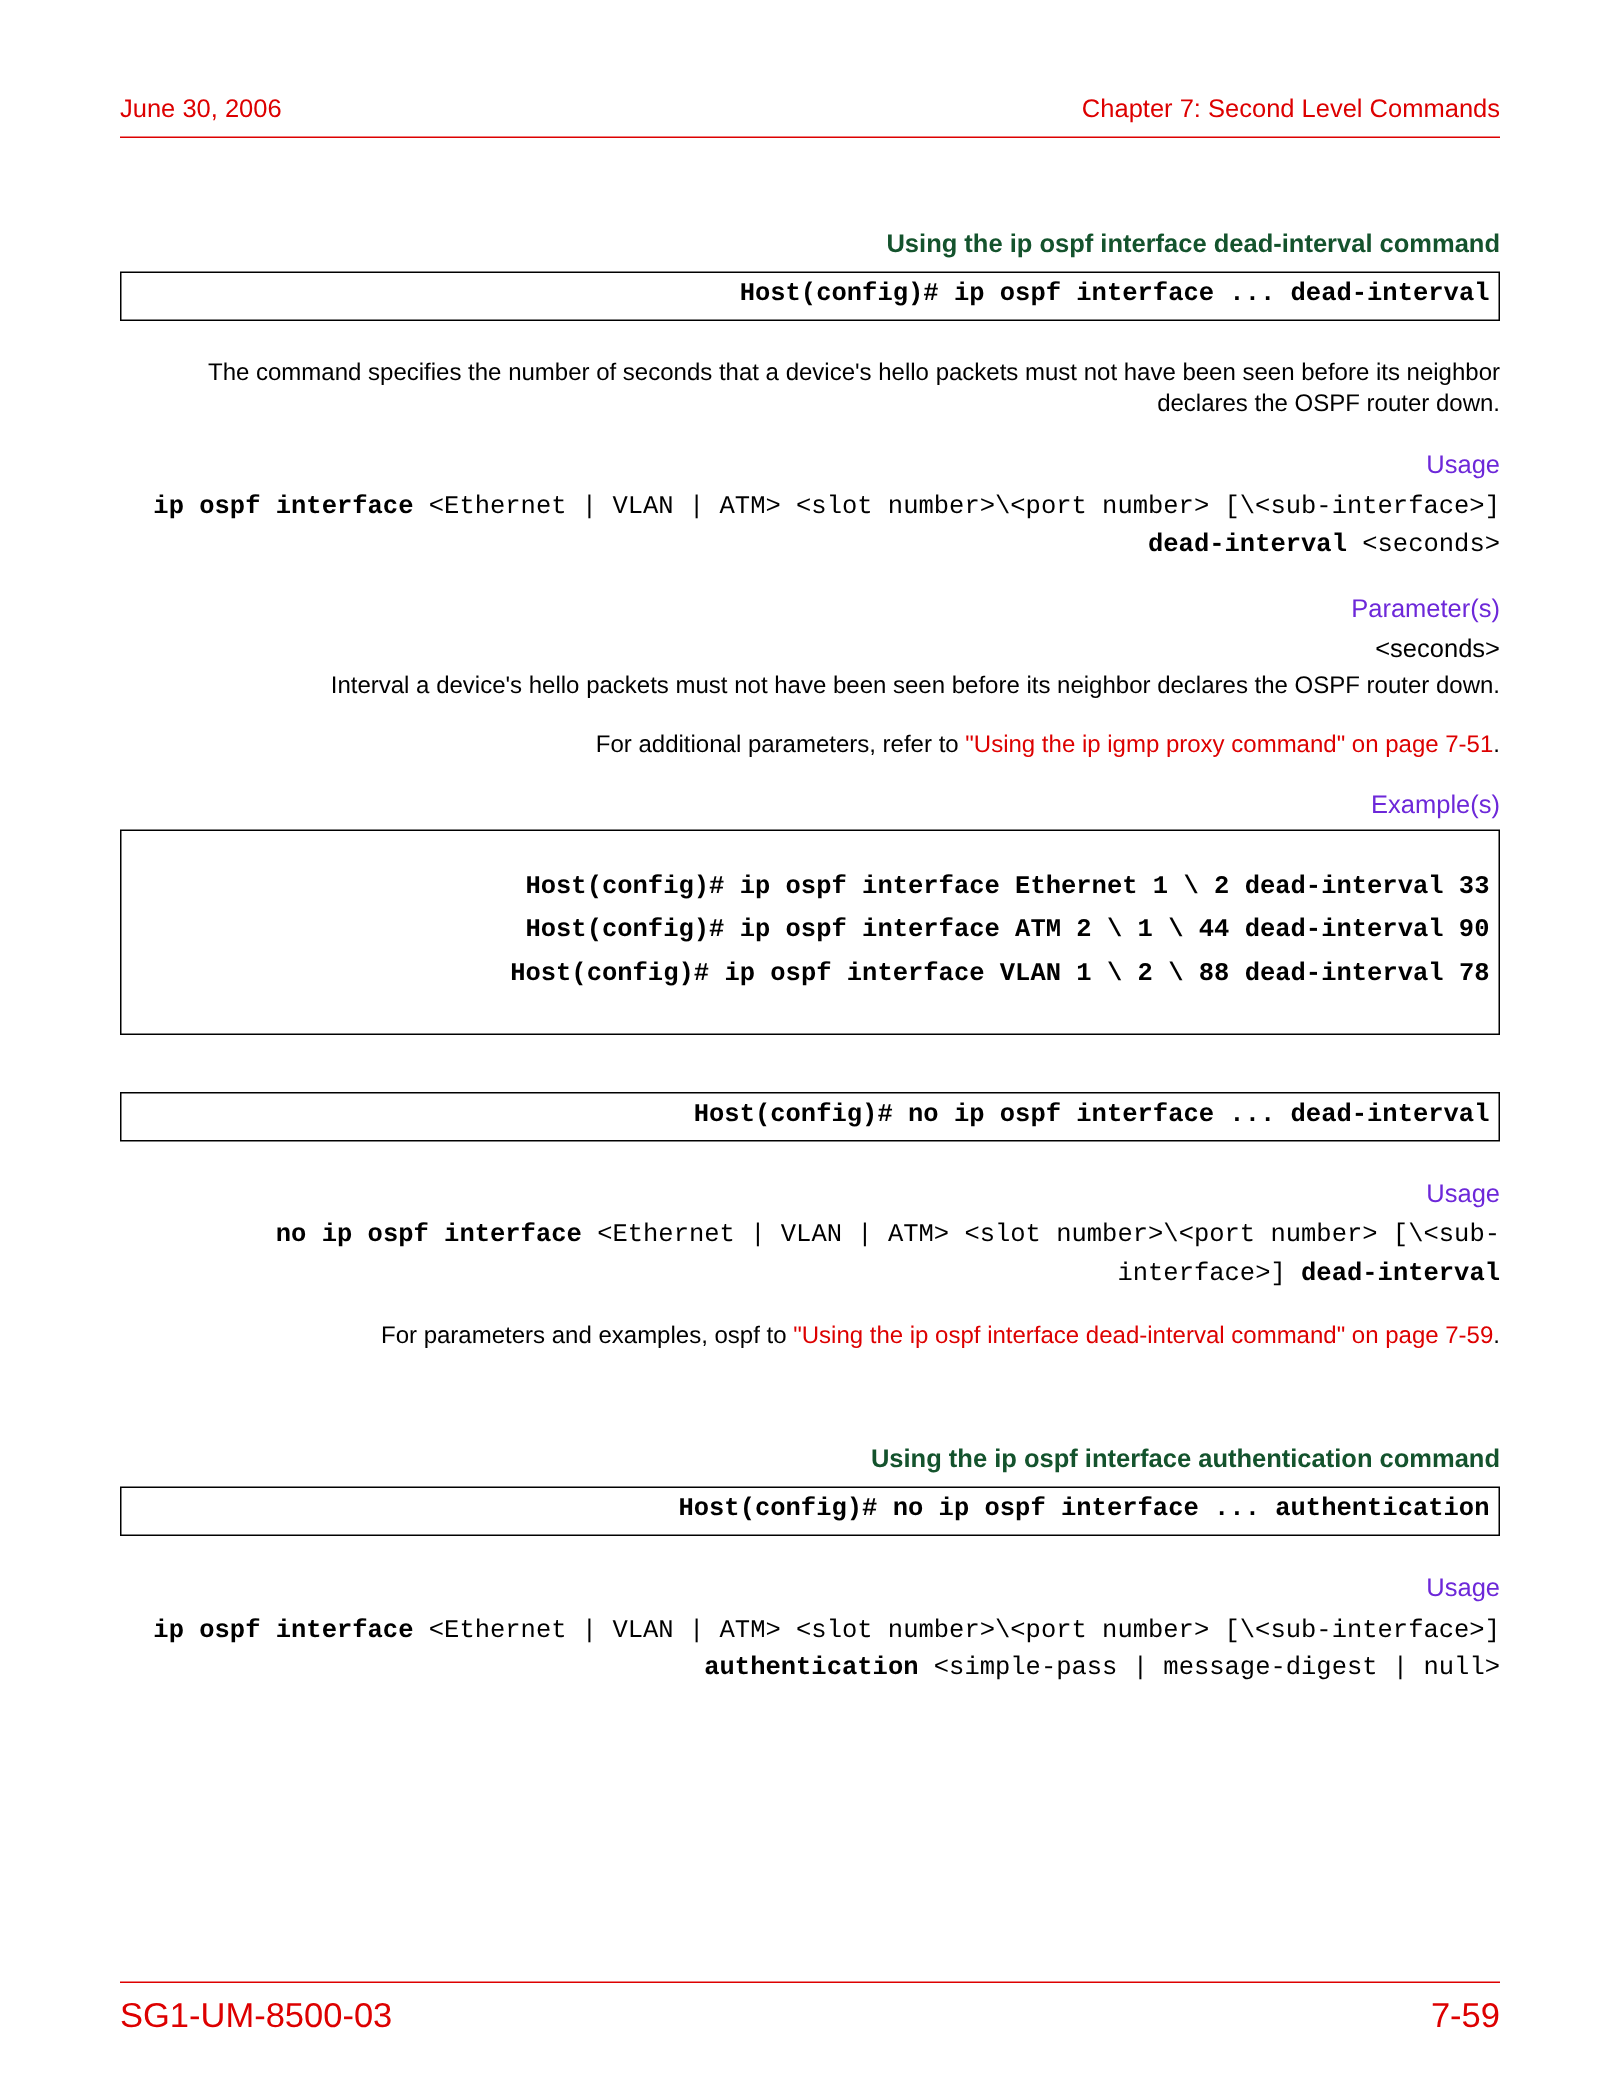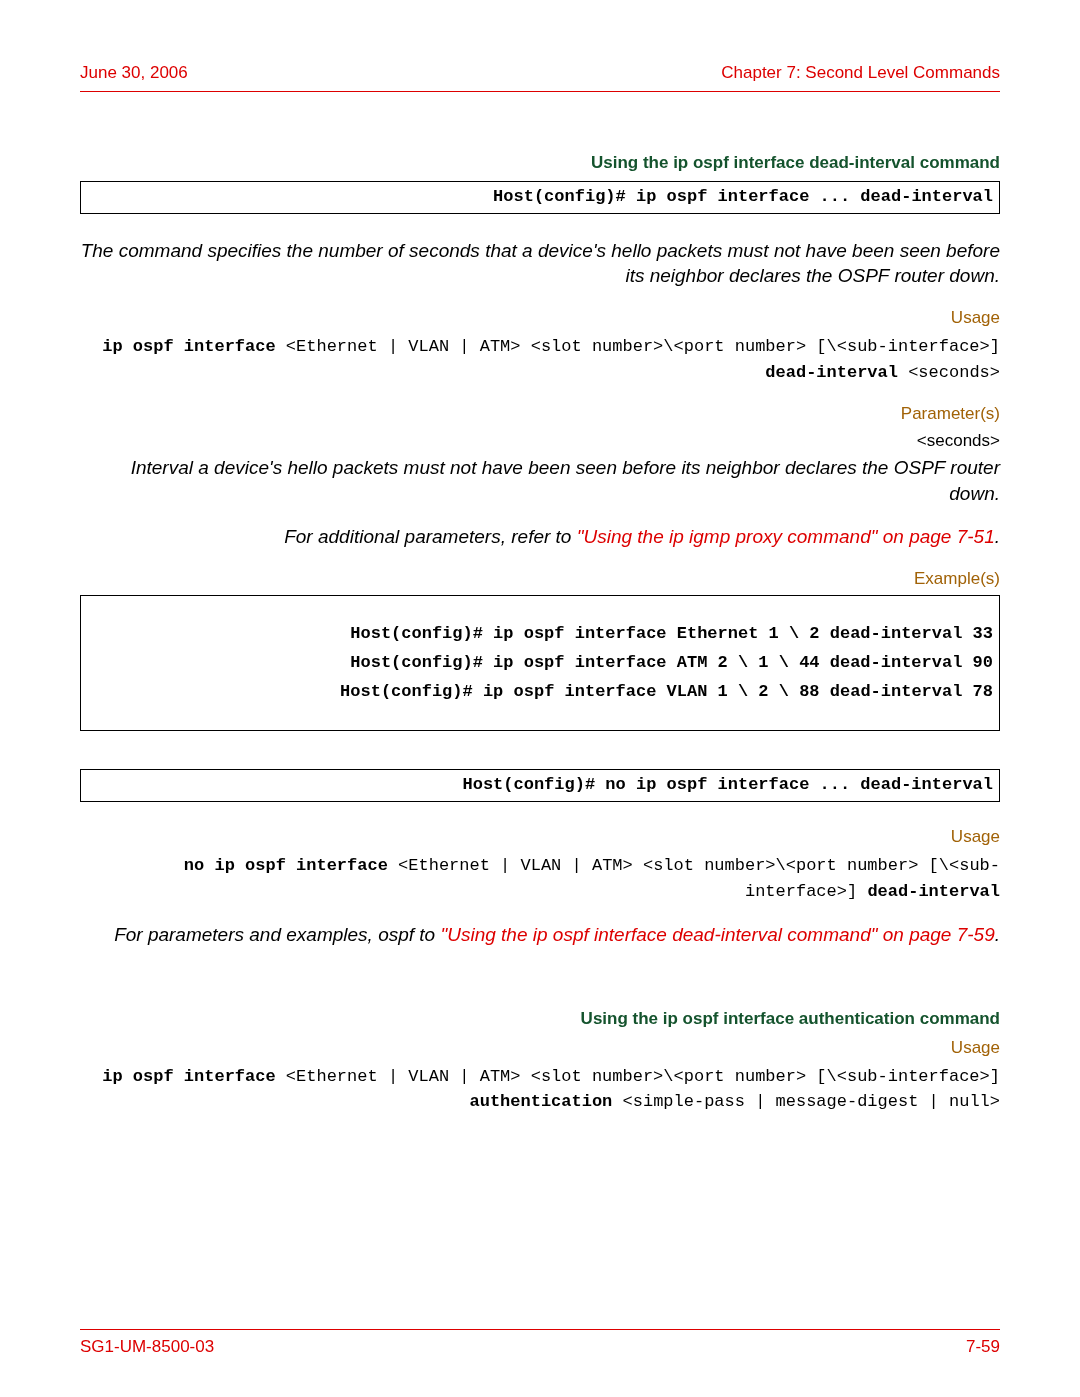--- a/index.html
+++ b/index.html
@@ -47,26 +47,25 @@
     margin-bottom: 24px;
     white-space: pre;
   }
   .cmd-box.multi {
     font-weight: bold;
     white-space: pre;
     line-height: 1.7;
     padding: 24px 6px;
   }
   .body-text {
-    font-size: 19px;
+    font-size: 16px;
     margin-bottom: 18px;
-    font-style: italic;
   }
   .label-red {
-    color: #a16207;
+    color: #6d28d9;
     font-size: 17px;
     margin-bottom: 4px;
   }
   .mono {
     font-family: "Courier New", monospace;
     font-size: 17px;
     white-space: pre-wrap;
     line-height: 1.5;
     margin-bottom: 18px;
   }
@@ -81,21 +80,21 @@
   .footer-row {
     position: absolute;
     left: 80px;
     right: 80px;
     bottom: 38px;
     border-top: 1.5px solid #d00;
     padding-top: 6px;
     display: flex;
     justify-content: space-between;
     color: #d00;
-    font-size: 17px;
+    font-size: 23px;
   }
 </style>
 </head>
 <body>
 
 <div class="page">
   <div class="header-row">
     <span>June 30, 2006</span>
     <span>Chapter 7: Second Level Commands</span>
   </div>
@@ -128,20 +127,21 @@
     <div class="label-red">Usage</div>
     <div class="mono"><span class="b">no ip ospf interface </span><span>&lt;Ethernet | VLAN | ATM&gt; &lt;slot number&gt;\&lt;port number&gt; [\&lt;sub-interface&gt;] </span><span class="b">dead-interval</span></div>
 
     <div class="body-text">
       <span>For parameters and examples, ospf to </span><span class="link-red">"Using the ip ospf interface dead-interval command" on page 7-59</span><span>.</span>
     </div>
   </div>
 
   <div class="section">
     <div class="heading-red-bold">Using the ip ospf interface authentication command</div>
+    <div class="cmd-box">Host(config)# no ip ospf interface ... authentication</div>
 
     <div class="label-red">Usage</div>
     <div class="mono"><span class="b">ip ospf interface </span><span>&lt;Ethernet | VLAN | ATM&gt; &lt;slot number&gt;\&lt;port number&gt; [\&lt;sub-interface&gt;] </span><span class="b">authentication </span><span>&lt;simple-pass | message-digest | null&gt;</span></div>
   </div>
 </div>
 
 <div class="footer-row">
   <span>SG1-UM-8500-03</span>
   <span>7-59</span>
 </div>

